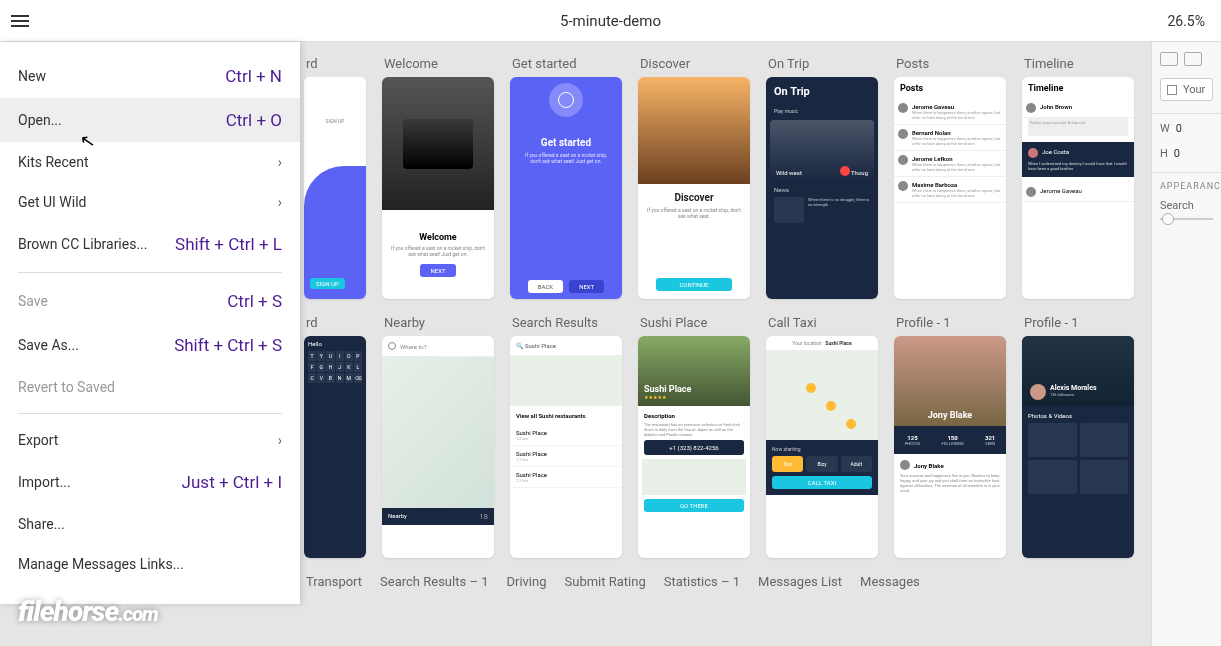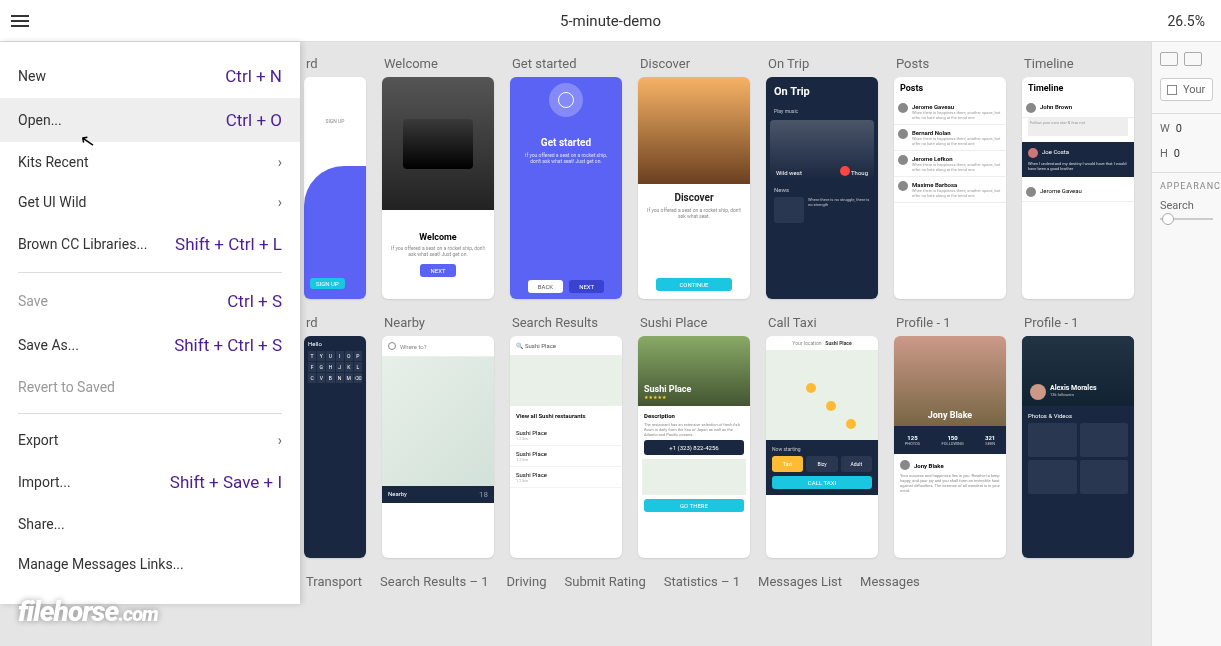--- a/index.html
+++ b/index.html
@@ -88,21 +88,21 @@
     <div class="menu-item dim">
       <span>Revert to Saved</span>
     </div>
     <div class="divider"></div>
     <div class="menu-item">
       <span>Export</span>
       <span class="chev">›</span>
     </div>
     <div class="menu-item">
       <span>Import...</span>
-      <span class="shortcut">Shift + Save + I</span>
+      <span class="shortcut">Just + Ctrl + I</span>
     </div>
     <div class="menu-item">
       <span>Share...</span>
     </div>
     <div class="menu-item">
       <span>Manage Messages Links...</span>
     </div>
   </div>
 
 <div class="cursor">↖</div>
@@ -257,21 +257,21 @@
           </div>
         </div>
       </div>
       <div class="artboard">
         <div class="ab-label">Nearby</div>
         <div class="screen">
           <div style="padding:6px;display:flex;align-items:center;gap:4px;border-bottom:1px solid #eee">
             <div style="width:8px;height:8px;border-radius:50%;border:1px solid #888"></div>
             <span style="font-size:6px;color:#888">Where to?</span>
           </div>
-          <div style="height:146px;background:linear-gradient(135deg,#e8f0e8,#d0e0d8);position:relative">
+          <div style="height:168px;background:linear-gradient(135deg,#e8f0e8,#d0e0d8);position:relative">
             <div style="position:absolute;bottom:0;left:0;right:0;background:#1a2740;color:#fff;padding:4px 6px;display:flex;justify-content:space-between">
               <span style="font-size:6px">Nearby</span>
               <span style="font-size:8px;opacity:.5">18</span>
             </div>
           </div>
         </div>
       </div>
       <div class="artboard">
         <div class="ab-label">Search Results</div>
         <div class="screen">

